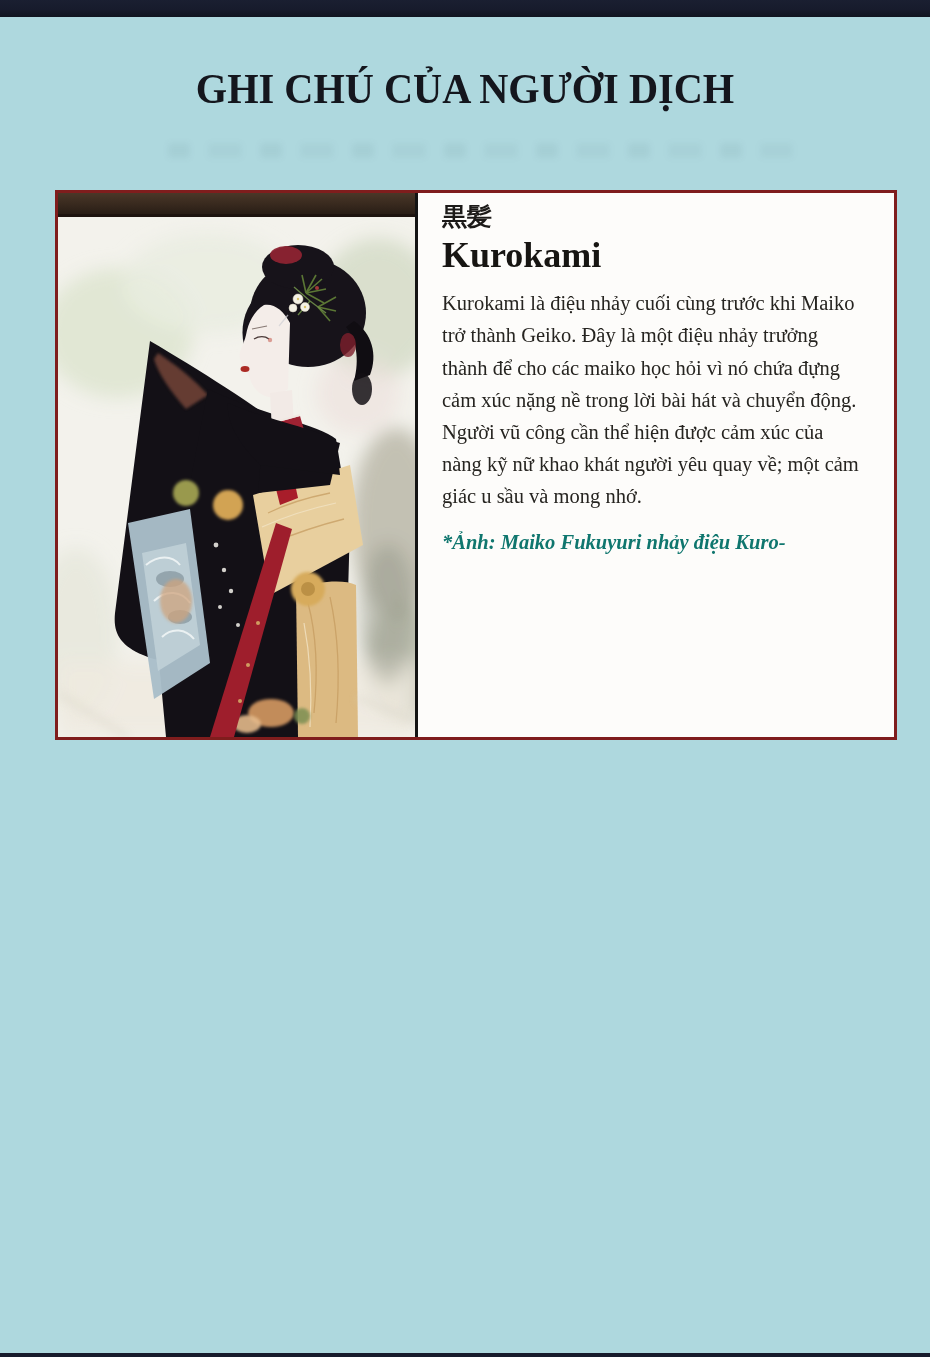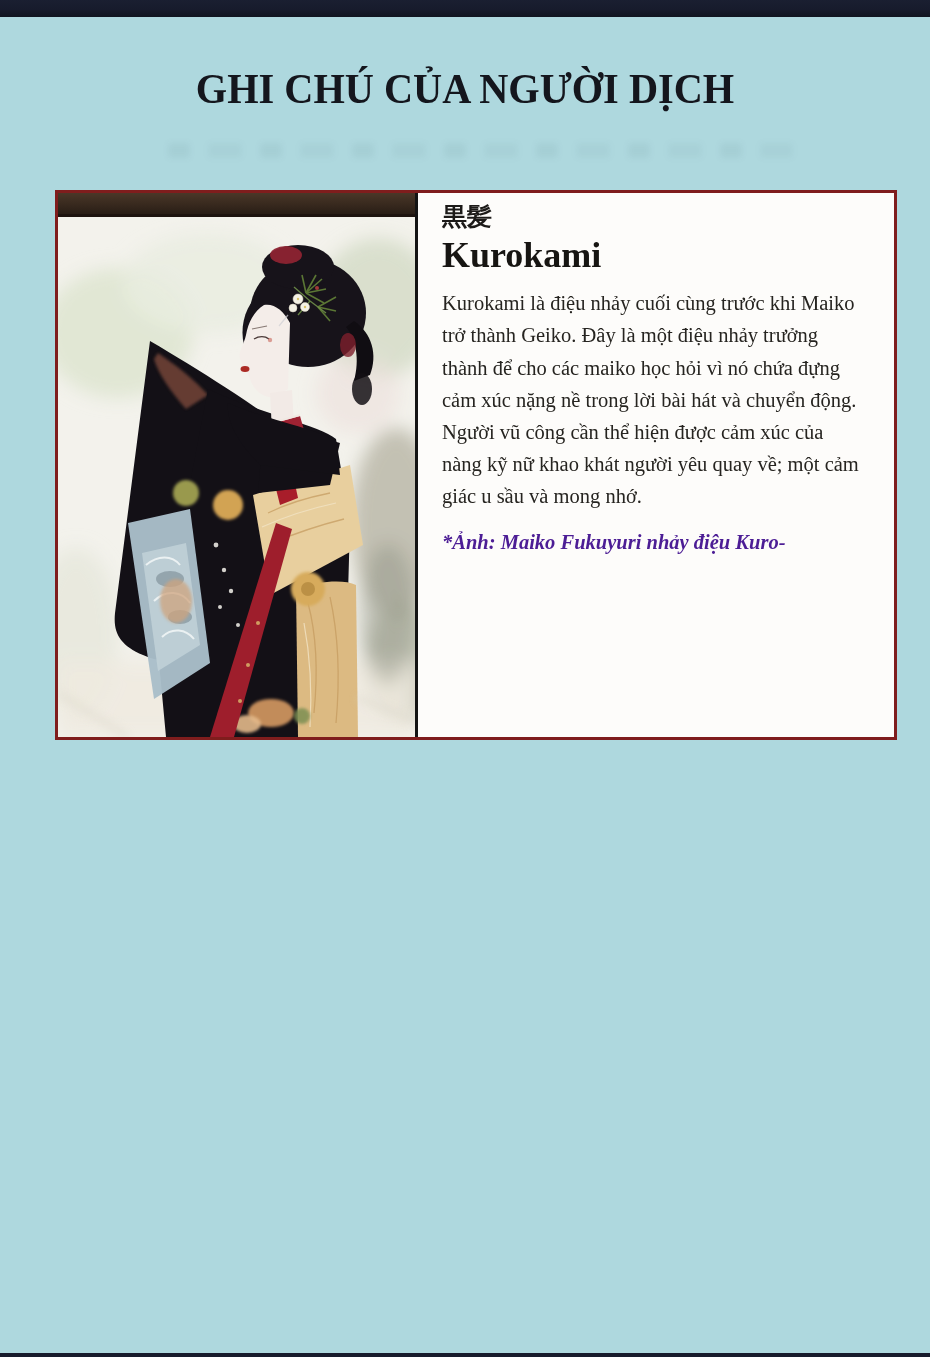--- a/index.html
+++ b/index.html
@@ -15,21 +15,21 @@
     filter:blur(3px);
     background:repeating-linear-gradient(90deg,rgba(52,84,94,.12) 0 22px,rgba(52,84,94,0) 22px 40px,rgba(52,84,94,.09) 40px 74px,rgba(52,84,94,0) 74px 92px);}
   .note-card{position:absolute;left:55px;top:190px;width:842px;height:550px;
     box-sizing:border-box;border:3px solid #7f1d1d;background:#fdfcfa;display:flex;}
   .photo-pane{width:360px;box-sizing:border-box;border-right:3px solid #141414;background:#efeee8;flex:none;}
   .photo-pane svg{display:block;}
   .text-pane{flex:1;box-sizing:border-box;padding:9px 32px 0 24px;color:#24221e;}
   .kanji{font-family:"DejaVu Sans",sans-serif;font-size:25px;font-weight:600;line-height:1.2;color:#1c1a18;}
   .romaji{font-family:"Liberation Serif",serif;font-size:36px;font-weight:700;line-height:1.2;margin:2px 0 10px 0;color:#171512;}
   .body-para{font-size:20.5px;line-height:1.57;margin:0 0 13px 0;color:#262420;}
-  .photo-caption{font-size:20.5px;line-height:1.5;font-weight:700;font-style:italic;color:#4c1d95;margin-top:15px;}
+  .photo-caption{font-size:20.5px;line-height:1.5;font-weight:700;font-style:italic;color:#0f766e;margin-top:15px;}
   .photo-caption span{display:block;}
 </style>
 </head>
 <body>
 
 <div class="page">
   <div class="top-bar"></div>
 
   <div class="page-title">GHI CHÚ CỦA NGƯỜI DỊCH</div>
   <div class="ghost-row"></div>

